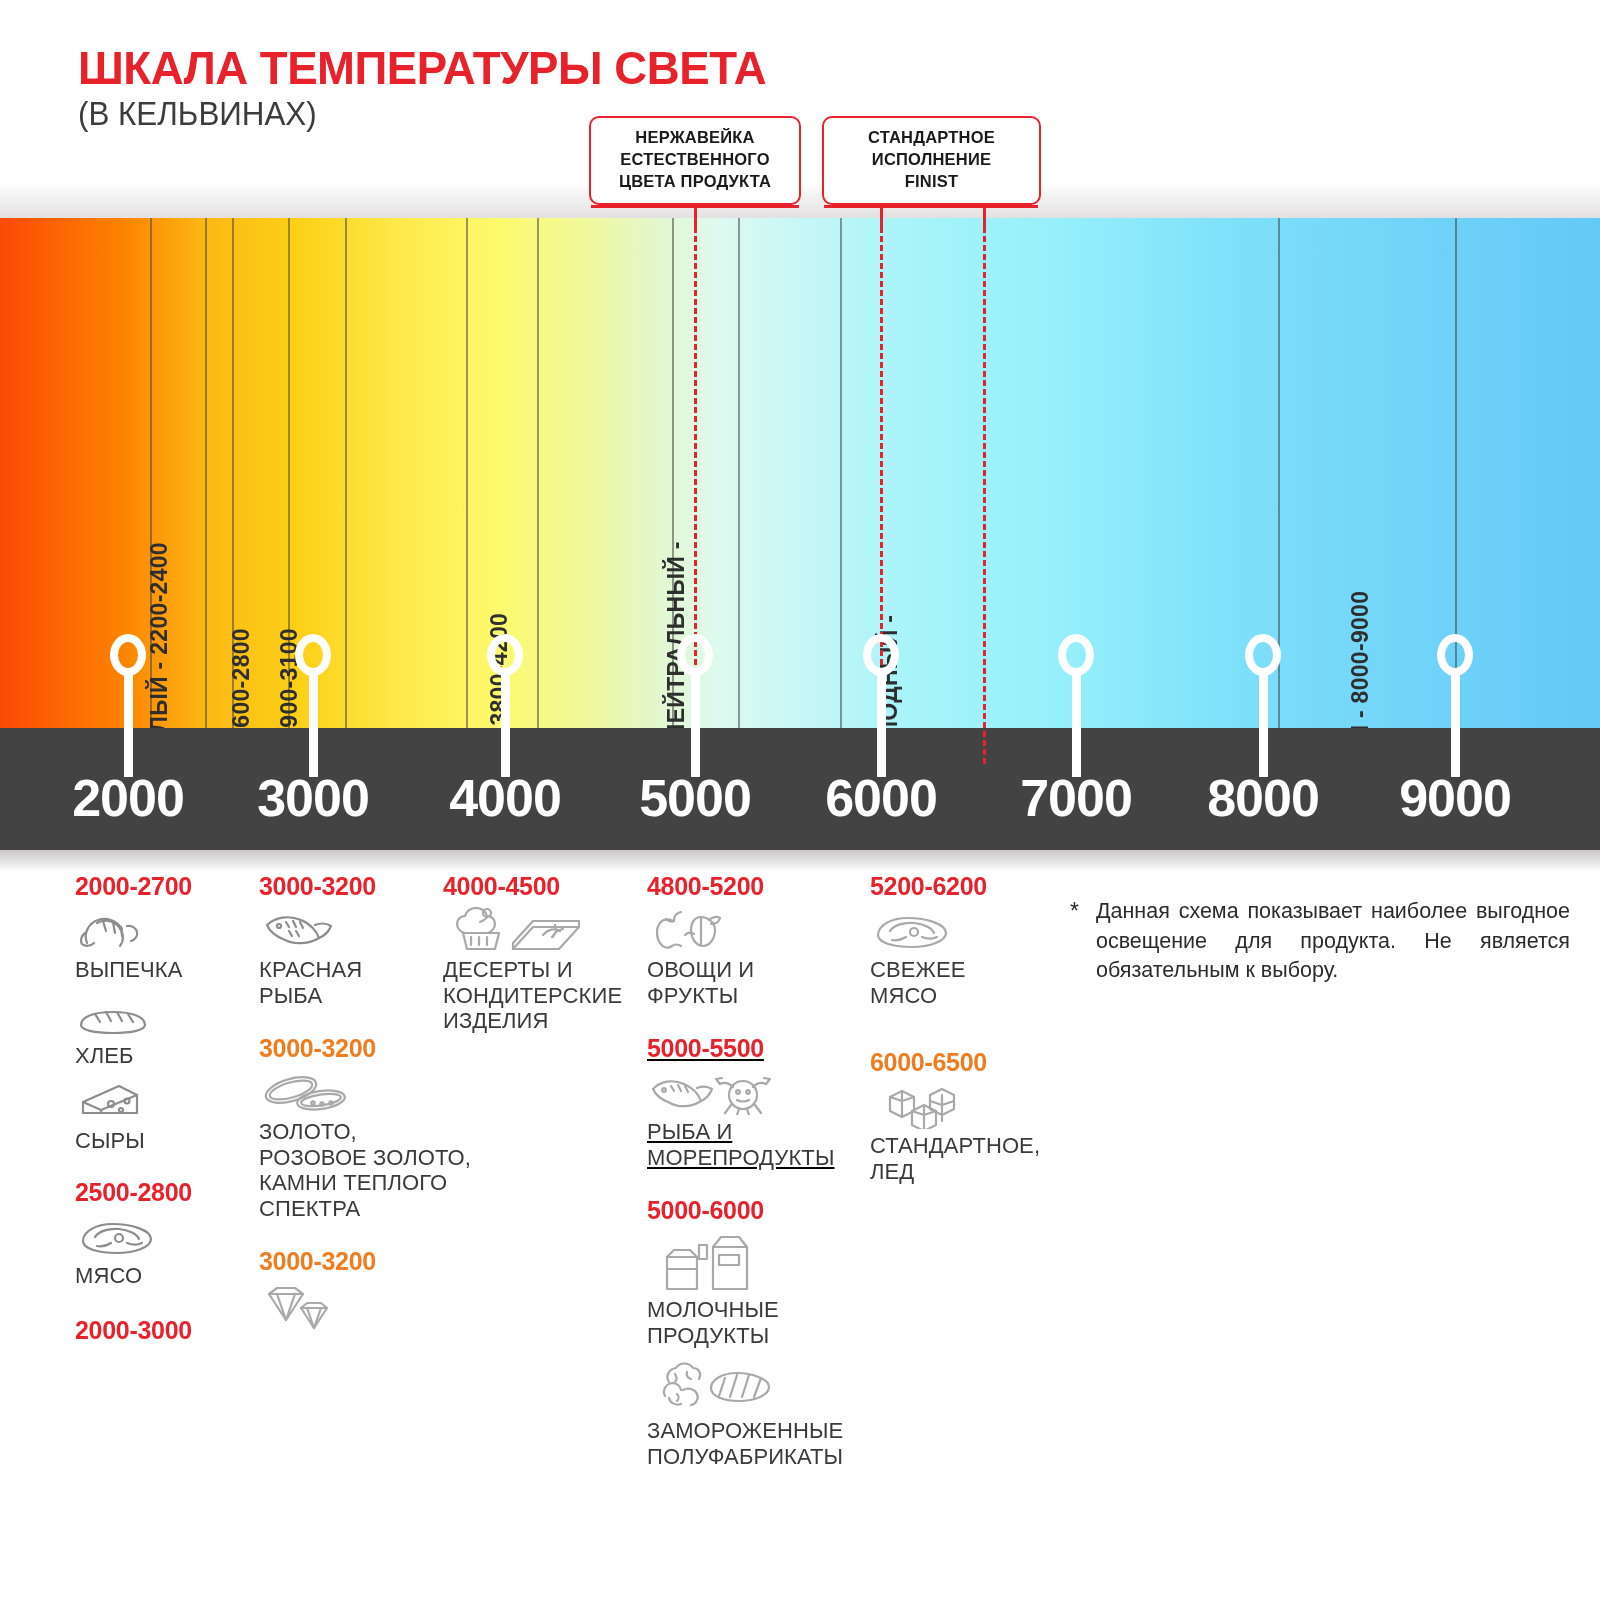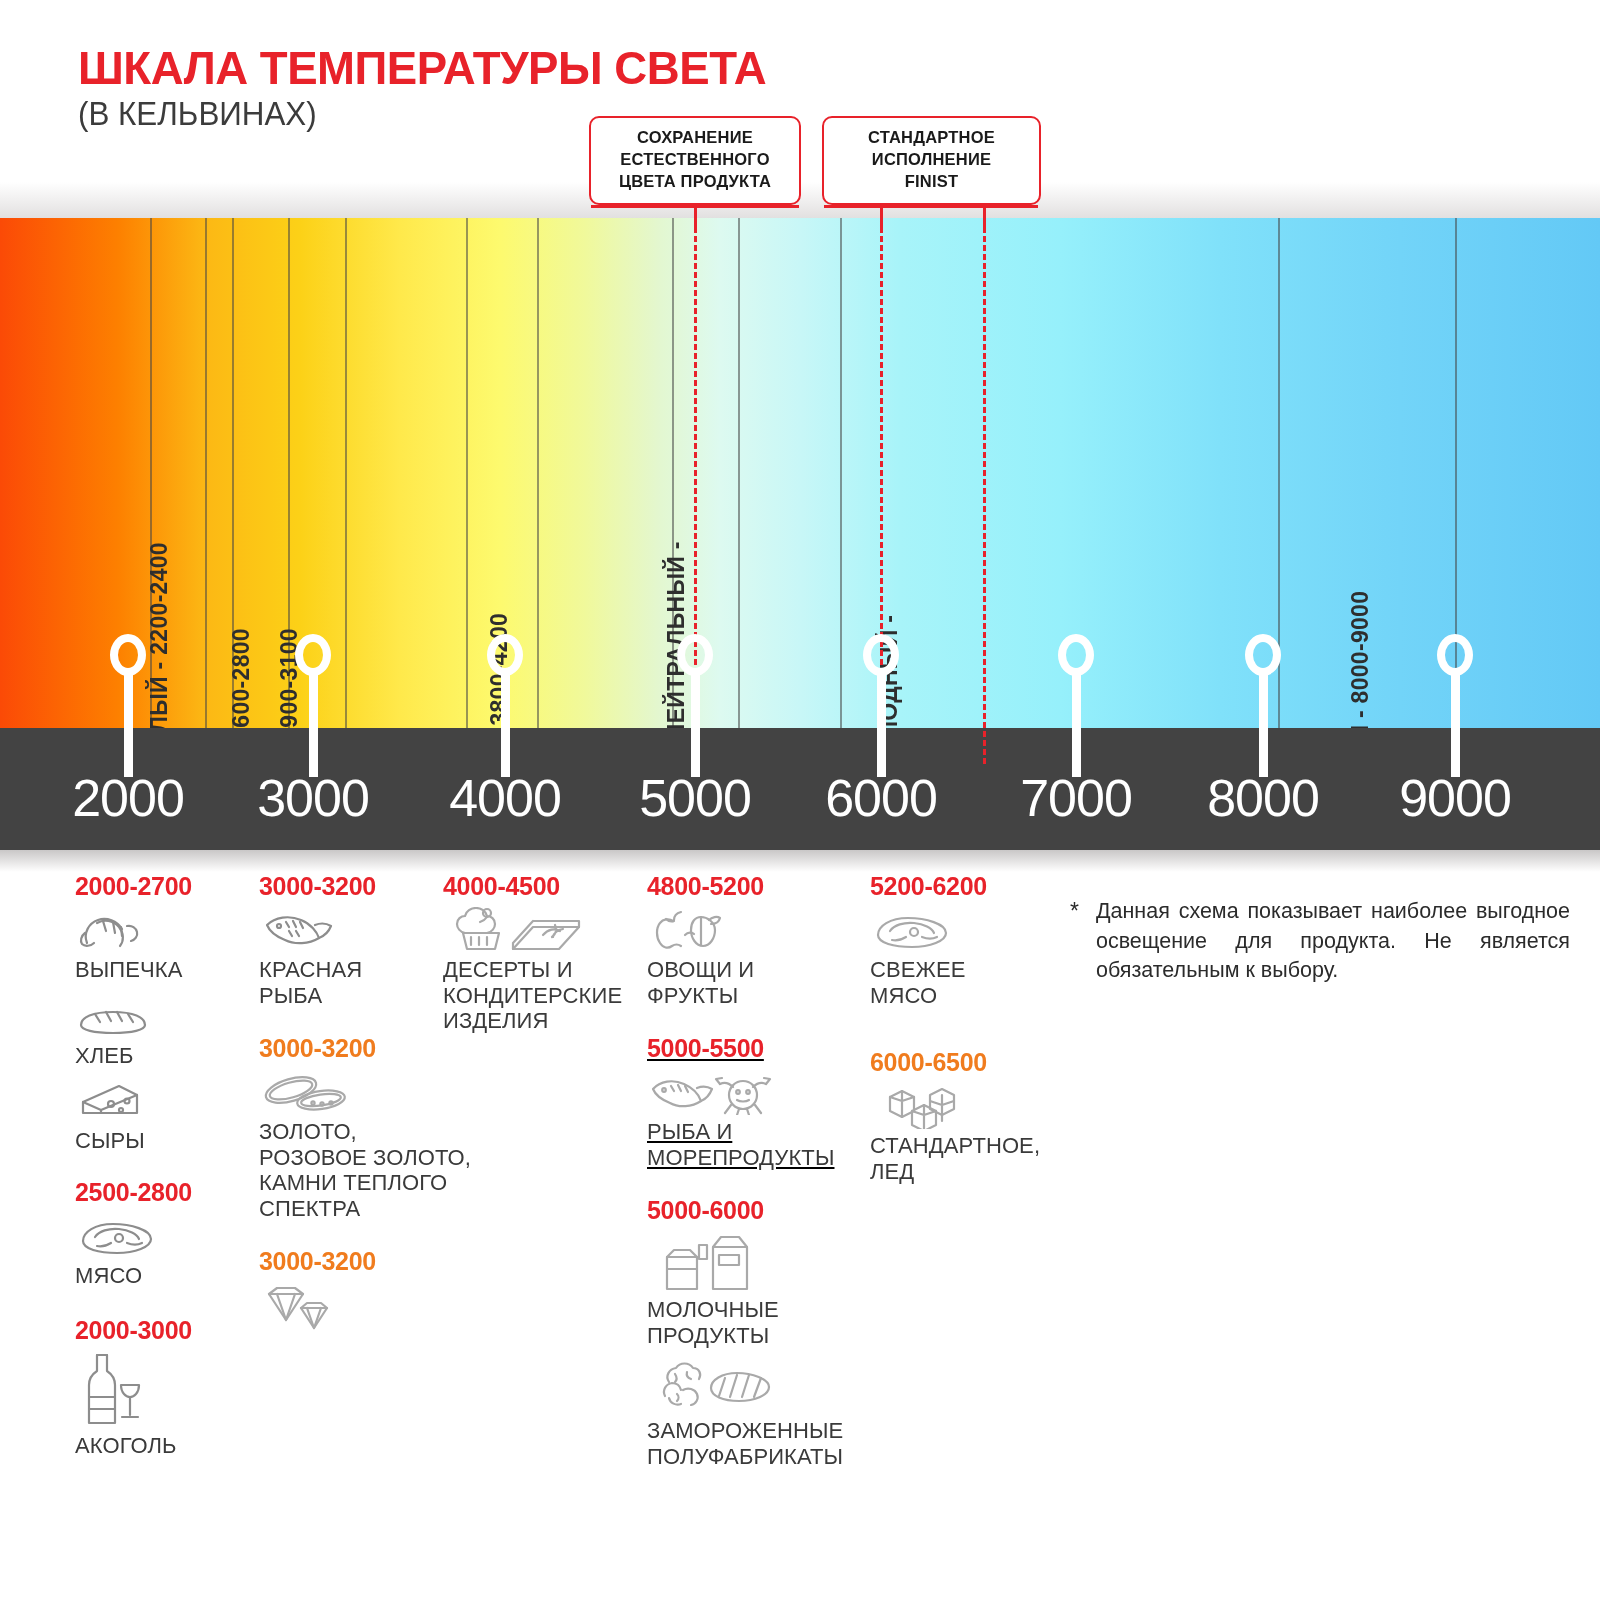--- a/index.html
+++ b/index.html
@@ -108,21 +108,21 @@
   #axis {
     position:absolute; left:0; top:728px; width:1600px; height:122px;
     background:#434343;
   }
   #axis-shadow {
     position:absolute; left:0; top:850px; width:1600px; height:22px;
     background:linear-gradient(180deg,#c9c7c7 0%, #ffffff 100%);
   }
   .tick-label {
     position:absolute; top:768px;
-    font-size:52px; font-weight:normal; color:#ffffff;
+    font-size:52px; font-weight:bold; color:#ffffff;
     letter-spacing:-1px;
     transform:translateX(-50%);
     z-index:4;
   }
   .pin {
     position:absolute; z-index:7;
     transform:translateX(-50%);
   }
   .pin .pin-head {
     width:36px; height:42px; border:8px solid #ffffff;
@@ -168,21 +168,21 @@
   <div id="subtitle">(В КЕЛЬВИНАХ)</div>
 </div>
 
 <div class="callout-bridge" style="left:591px; top:205px; width:208px;"></div>
 <div class="callout-stem" style="left:694px; top:205px; height:26px;"></div>
 <div class="callout-bridge" style="left:824px; top:205px; width:214px;"></div>
 <div class="callout-stem" style="left:880px; top:205px; height:26px;"></div>
 <div class="callout-stem" style="left:983px; top:205px; height:26px;"></div>
 
 <div class="callout" id="callout-natural">
-  <div>СОХРАНЕНИЕ</div>
+  <div>НЕРЖАВЕЙКА</div>
   <div>ЕСТЕСТВЕННОГО</div>
   <div>ЦВЕТА ПРОДУКТА</div>
 </div>
 <div class="callout" id="callout-standard">
   <div>СТАНДАРТНОЕ</div>
   <div>ИСПОЛНЕНИЕ</div>
   <div>FINIST</div>
 </div>
 
 <div id="bar-wrap"></div>
@@ -315,31 +315,20 @@
             <circle cx="44" cy="21" r="4"></circle>
             <path d="M36 26c-5 3-10 4-14 3M52 26c5 2 11 2 15 0"></path>
           </svg>
         </div>
         <div class="ltext">МЯСО</div>
       </div>
     </div>
 
     <div class="lgroup" style="margin-top:28px;">
       <div class="lhead" style="color:#e8222a;">2000-3000</div>
-      <div class="litem">
-        <div class="licon" style="height:78px;">
-          <svg width="76" height="78" viewBox="0 0 76 78" fill="none" stroke="#8d8d8d" stroke-width="2.2" stroke-linecap="round" stroke-linejoin="round">
-            <path d="M22 4h10v16c6 4 8 8 8 14v38H14V34c0-6 2-10 8-14V4z"></path>
-            <path d="M14 46h26M14 58h26M22 4h10"></path>
-            <path d="M46 34h18c0 8-5 12-9 12s-9-4-9-12z"></path>
-            <path d="M55 46v18M47 66h16"></path>
-          </svg>
-        </div>
-        <div class="ltext">АКОГОЛЬ</div>
-      </div>
     </div>
   </div>
 
   <div class="lcol" style="left:244px; width:250px;">
     <div class="lgroup">
       <div class="lhead" style="color:#e8222a;">3000-3200</div>
       <div class="litem">
         <div class="licon">
           <svg width="80" height="44" viewBox="0 0 80 44" fill="none" stroke="#8d8d8d" stroke-width="2.2" stroke-linecap="round" stroke-linejoin="round">
             <path d="M8 16c8-8 22-10 34-5 10 4 16 12 18 18-10 6-24 7-34 2C16 27 10 21 8 16z"></path>

